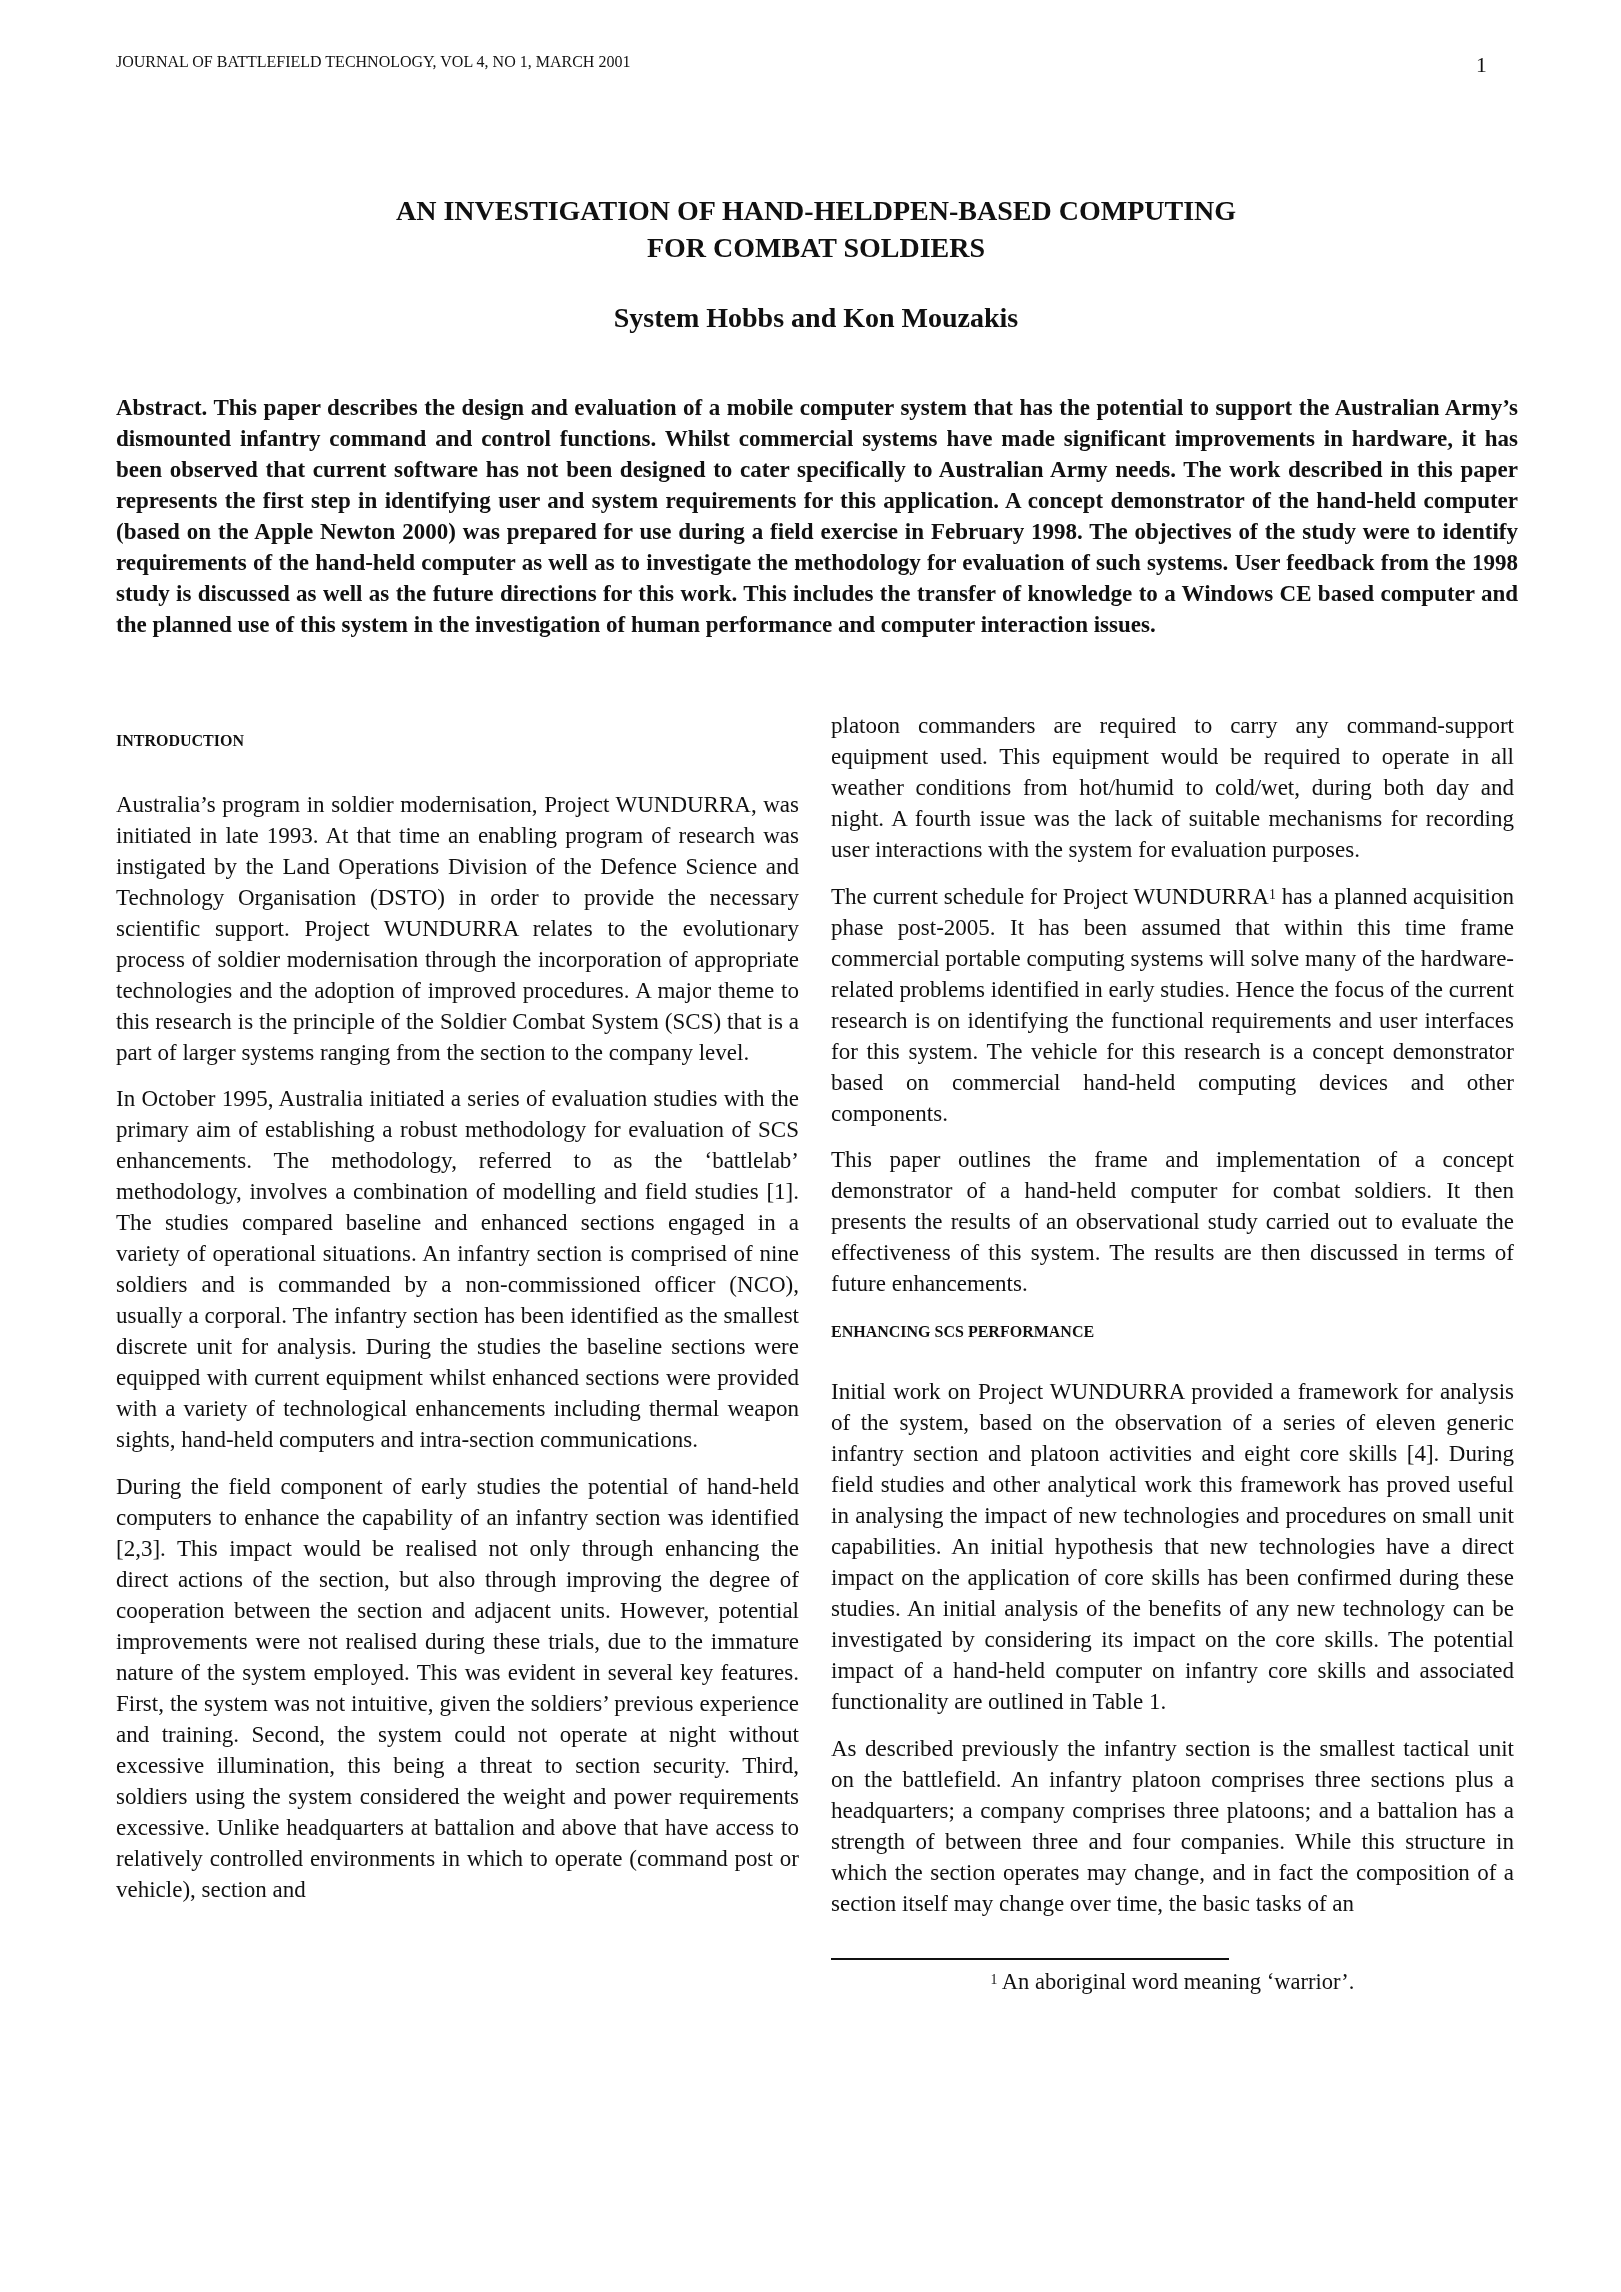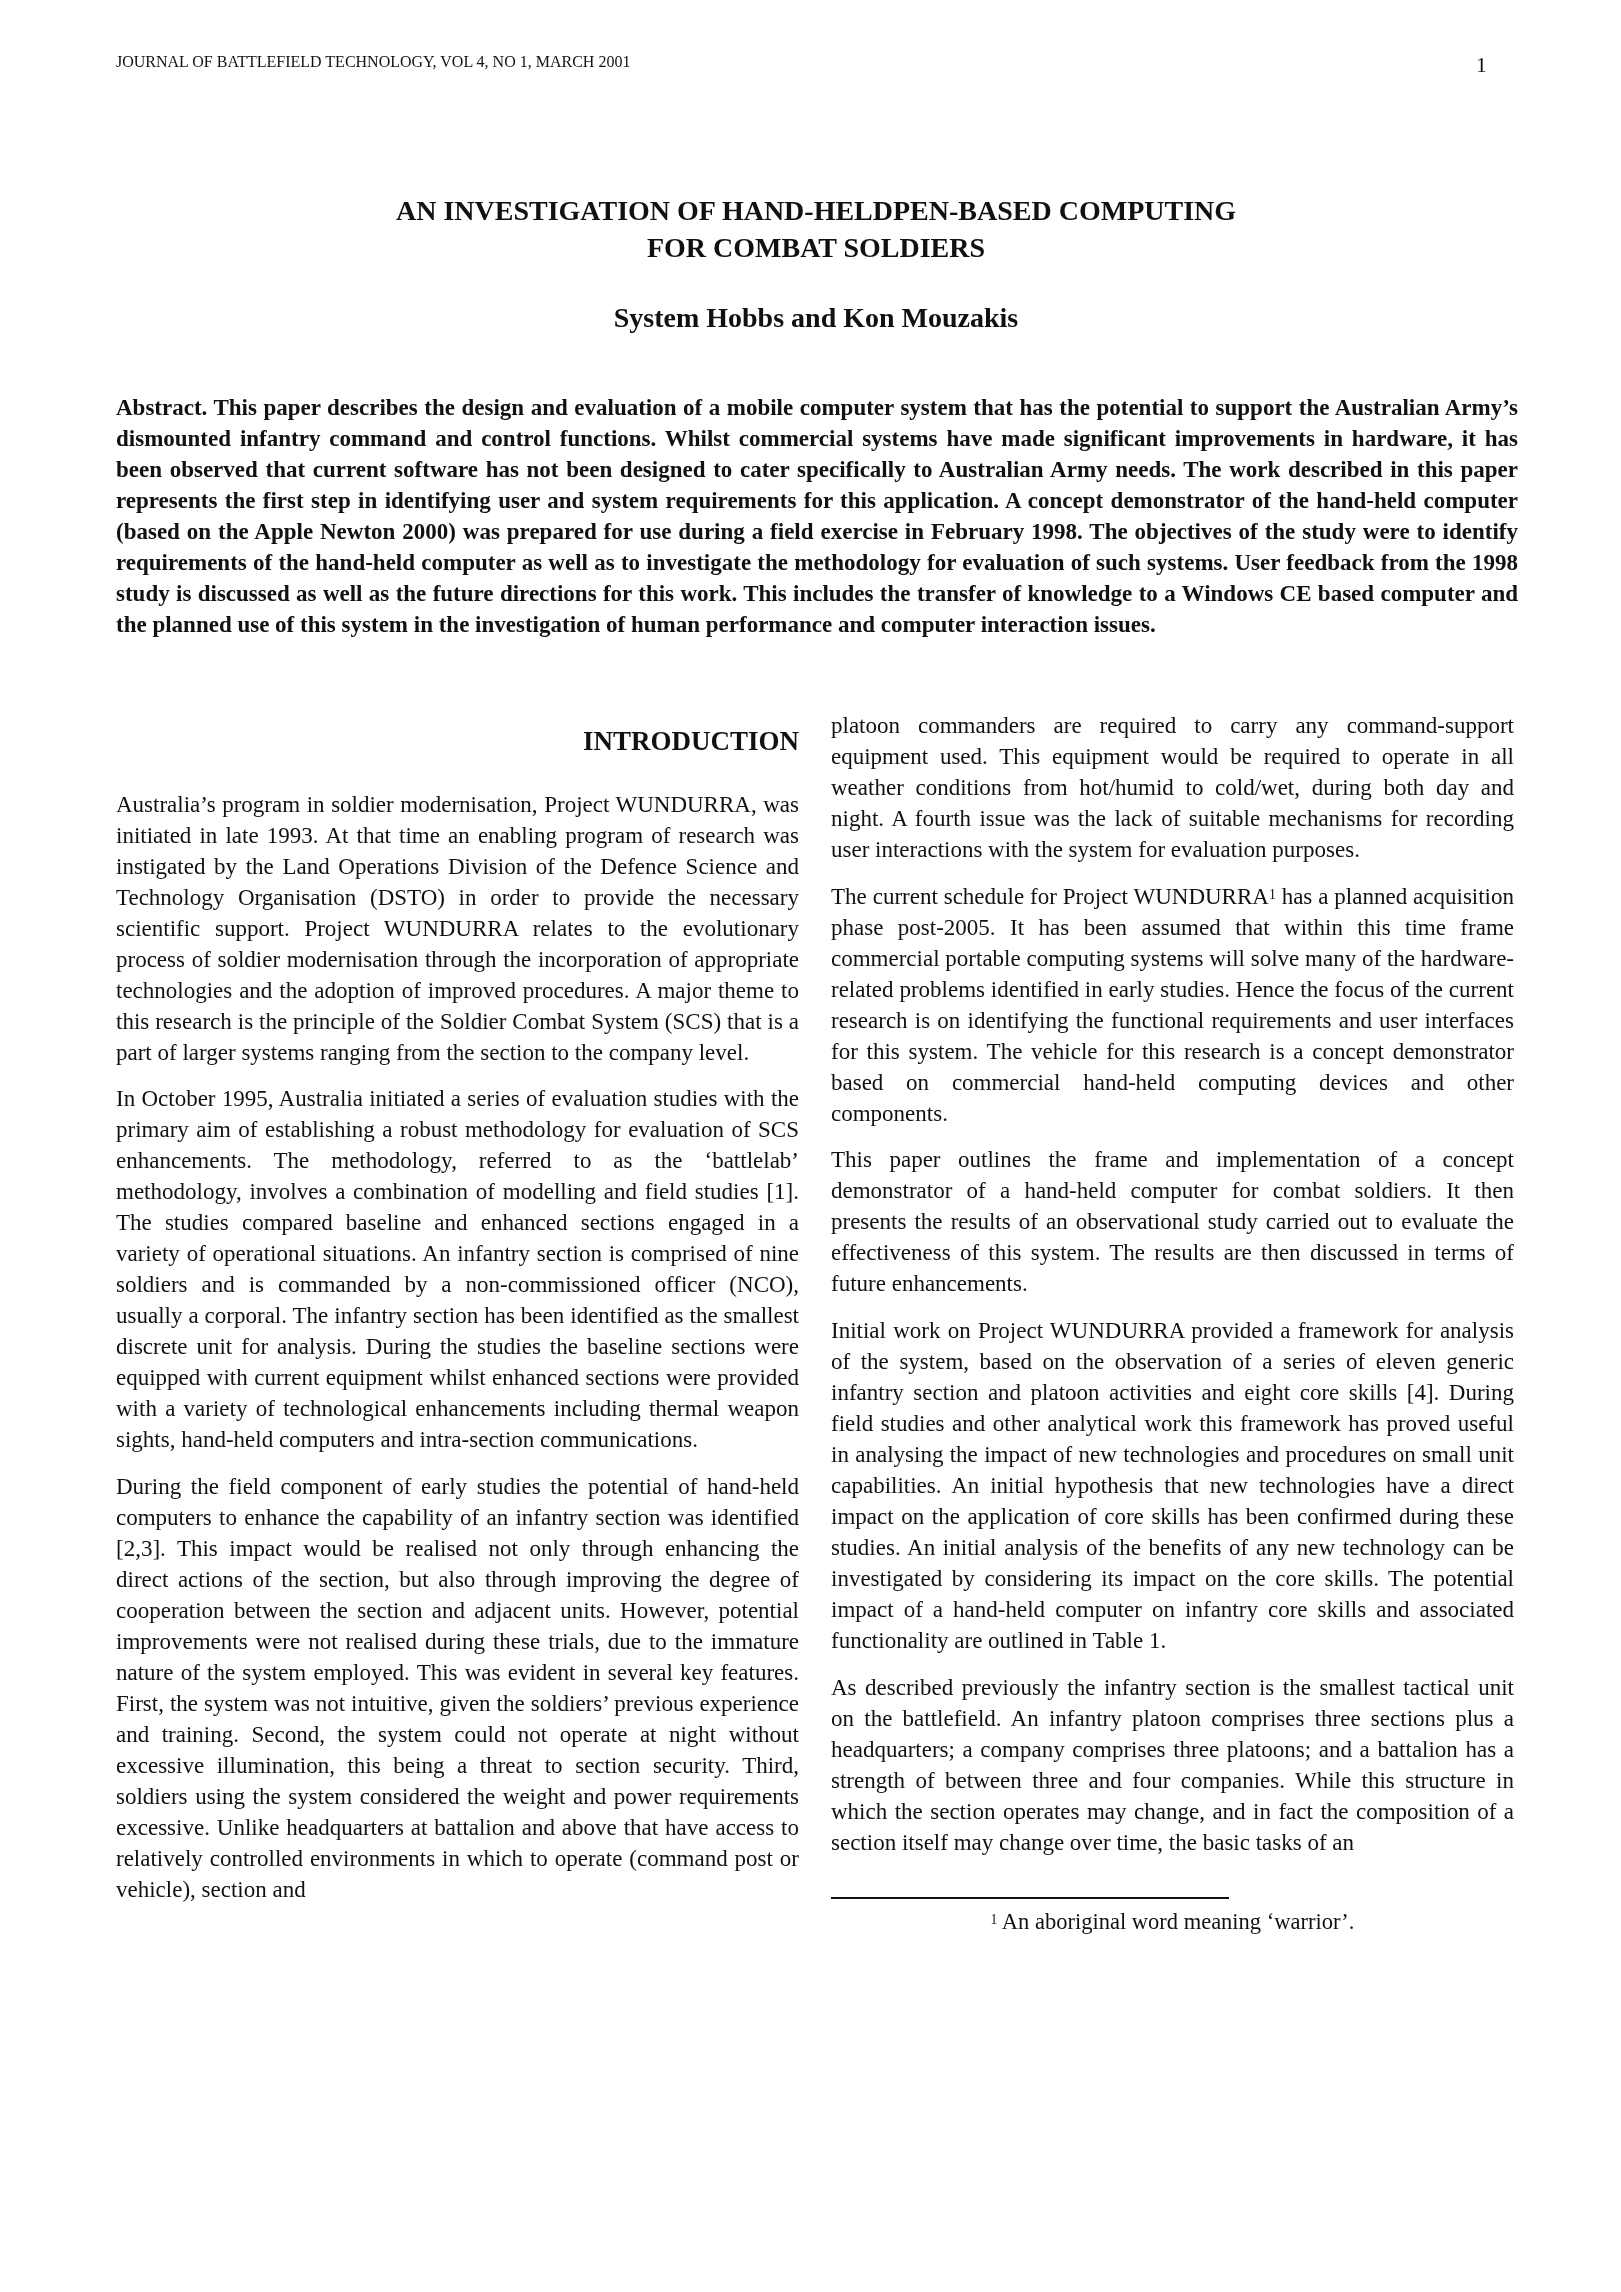--- a/index.html
+++ b/index.html
@@ -6,21 +6,21 @@
   body { width: 1621px; height: 2293px; position: relative; overflow: hidden; color: #111; font-family: "Liberation Serif", "DejaVu Serif", serif; }
   .running-head { position: absolute; top: 53px; left: 116px; width: 1372px; font-size: 16px; letter-spacing: 0; }
   .page-num { position: absolute; top: 53px; left: 1476px; font-size: 21.6px; }
   .title { position: absolute; top: 192px; left: 116px; width: 1400px; text-align: center; font-weight: bold; font-size: 28px; line-height: 37px; }
   .authors { position: absolute; top: 302px; left: 116px; width: 1400px; text-align: center; font-weight: bold; font-size: 28px; }
   .abstract { position: absolute; top: 367px; left: 116px; width: 1402px; font-weight: bold; font-size: 23px; line-height: 31px; text-align: justify; margin-top: 25px; }
   .col { position: absolute; top: 710px; width: 683px; font-size: 23px; line-height: 31px; text-align: justify; }
   .col.left { left: 116px; }
   .col.right { left: 831px; }
   .col p { margin: 0 0 15.7px 0; }
-  .col h2 { margin: 15.7px 0 33px 0; font-size: 27px; font-weight: bold; text-align: right; line-height: 30px; }
+  .col h2 { margin: 15.7px 0 33px 0; font-size: 16px; font-weight: bold; text-align: left; line-height: 30px; }
   .col.right h2 { margin: 17.6px 0 29px 0; }
   .footnote-rule { width: 398px; height: 2px; background: #111; margin: 39px 0 7.8px 0; }
   .footnote { font-size: 22.5px; line-height: 29px; text-align: center; }
   sup { font-size: 13.7px; vertical-align: top; position: relative; top: -2px; }
 </style>
 </head>
 <body>
 
 <div class="running-head">JOURNAL OF BATTLEFIELD TECHNOLOGY, VOL 4, NO 1, MARCH 2001</div>
 <div class="page-num">1</div>
@@ -38,18 +38,19 @@
   <h2>INTRODUCTION</h2>
   <p>Australia’s program in soldier modernisation, Project WUNDURRA, was initiated in late 1993. At that time an enabling program of research was instigated by the Land Operations Division of the Defence Science and Technology Organisation (DSTO) in order to provide the necessary scientific support. Project WUNDURRA relates to the evolutionary process of soldier modernisation through the incorporation of appropriate technologies and the adoption of improved procedures. A major theme to this research is the principle of the Soldier Combat System (SCS) that is a part of larger systems ranging from the section to the company level.</p>
   <p>In October 1995, Australia initiated a series of evaluation studies with the primary aim of establishing a robust methodology for evaluation of SCS enhancements. The methodology, referred to as the ‘battlelab’ methodology, involves a combination of modelling and field studies [1]. The studies compared baseline and enhanced sections engaged in a variety of operational situations. An infantry section is comprised of nine soldiers and is commanded by a non-commissioned officer (NCO), usually a corporal. The infantry section has been identified as the smallest discrete unit for analysis. During the studies the baseline sections were equipped with current equipment whilst enhanced sections were provided with a variety of technological enhancements including thermal weapon sights, hand-held computers and intra-section communications.</p>
   <p>During the field component of early studies the potential of hand-held computers to enhance the capability of an infantry section was identified [2,3]. This impact would be realised not only through enhancing the direct actions of the section, but also through improving the degree of cooperation between the section and adjacent units. However, potential improvements were not realised during these trials, due to the immature nature of the system employed. This was evident in several key features. First, the system was not intuitive, given the soldiers’ previous experience and training. Second, the system could not operate at night without excessive illumination, this being a threat to section security. Third, soldiers using the system considered the weight and power requirements excessive. Unlike headquarters at battalion and above that have access to relatively controlled environments in which to operate (command post or vehicle), section and</p>
 </div>
 
 <div class="col right">
   <p>platoon commanders are required to carry any command-support equipment used. This equipment would be required to operate in all weather conditions from hot/humid to cold/wet, during both day and night. A fourth issue was the lack of suitable mechanisms for recording user interactions with the system for evaluation purposes.</p>
   <p><span>The current schedule for Project WUNDURRA</span><sup>1</sup><span> has a planned acquisition phase post-2005. It has been assumed that within this time frame commercial portable computing systems will solve many of the hardware-related problems identified in early studies. Hence the focus of the current research is on identifying the functional requirements and user interfaces for this system. The vehicle for this research is a concept demonstrator based on commercial hand-held computing devices and other components.</span></p>
   <p>This paper outlines the frame and implementation of a concept demonstrator of a hand-held computer for combat soldiers. It then presents the results of an observational study carried out to evaluate the effectiveness of this system. The results are then discussed in terms of future enhancements.</p>
+  <h2>ENHANCING SCS PERFORMANCE</h2>
   <p>Initial work on Project WUNDURRA provided a framework for analysis of the system, based on the observation of a series of eleven generic infantry section and platoon activities and eight core skills [4]. During field studies and other analytical work this framework has proved useful in analysing the impact of new technologies and procedures on small unit capabilities. An initial hypothesis that new technologies have a direct impact on the application of core skills has been confirmed during these studies. An initial analysis of the benefits of any new technology can be investigated by considering its impact on the core skills. The potential impact of a hand-held computer on infantry core skills and associated functionality are outlined in Table 1.</p>
   <p>As described previously the infantry section is the smallest tactical unit on the battlefield. An infantry platoon comprises three sections plus a headquarters; a company comprises three platoons; and a battalion has a strength of between three and four companies. While this structure in which the section operates may change, and in fact the composition of a section itself may change over time, the basic tasks of an</p>
   <div class="footnote-rule"></div>
   <div class="footnote"><sup>1</sup><span> An aboriginal word meaning ‘warrior’.</span></div>
 </div>
 
 
 </body></html>

